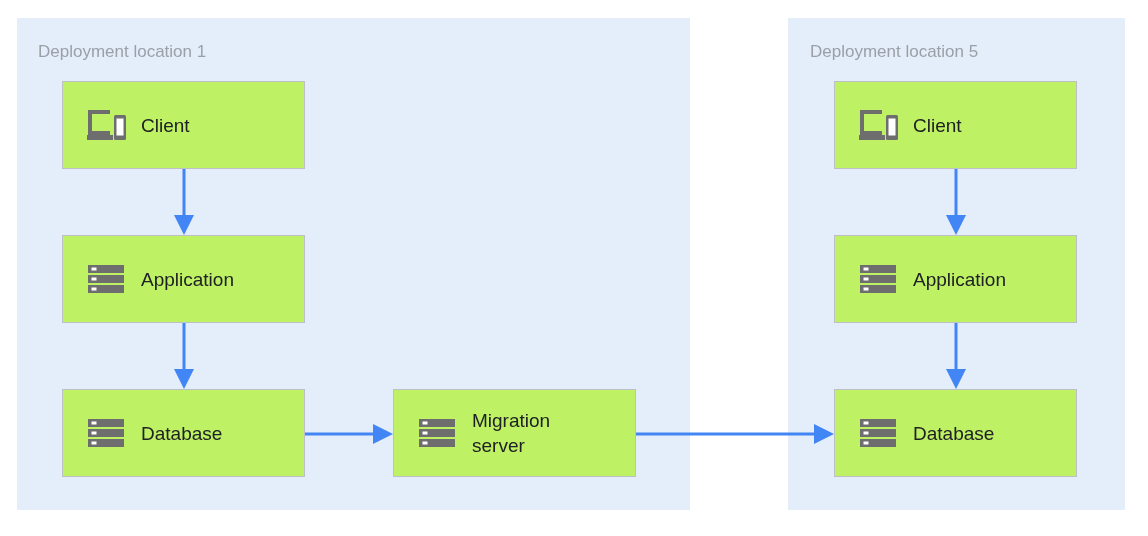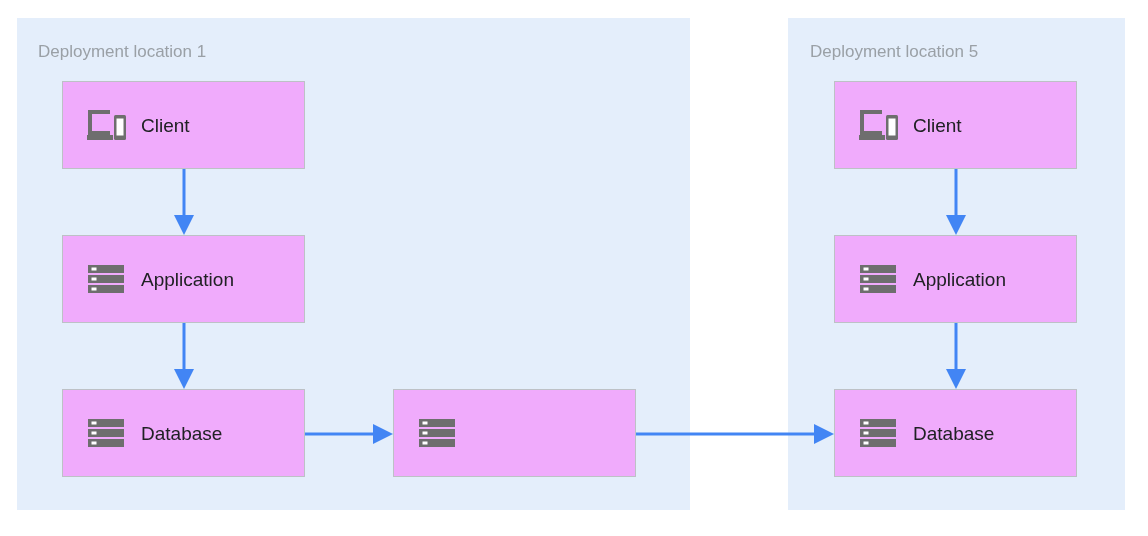--- a/index.html
+++ b/index.html
@@ -31,21 +31,21 @@
     color: #9aa0a6;
     font-size: 17px;
     line-height: 20px;
     white-space: nowrap;
     font-family: "Liberation Sans", sans-serif;
   }
 
   
   .node {
     position: absolute;
-    background: #f0abfc;
+    background: #bef264;
     border: 1px solid #bdc1c6;
     box-sizing: border-box;
     display: flex;
     align-items: center;
     padding-left: 22px;
   }
   .node-icon {
     flex: 0 0 auto;
     width: 42px;
     height: 42px;
@@ -143,20 +143,22 @@
 
   <div class="node" style="left:393px; top:389px; width:243px; height:88px;">
     <svg class="node-icon" viewBox="0 0 42 42">
       <rect x="3" y="7" width="36" height="8" fill="#6e6e6e"></rect>
       <rect x="6.5" y="9.5" width="5" height="3" fill="#ffffff"></rect>
       <rect x="3" y="17" width="36" height="8" fill="#6e6e6e"></rect>
       <rect x="6.5" y="19.5" width="5" height="3" fill="#ffffff"></rect>
       <rect x="3" y="27" width="36" height="8" fill="#6e6e6e"></rect>
       <rect x="6.5" y="29.5" width="5" height="3" fill="#ffffff"></rect>
     </svg>
+    <span class="node-label">Migration
+server</span>
   </div>
 
   <div class="node" style="left:834px; top:81px; width:243px; height:88px;">
     <svg class="node-icon" viewBox="0 0 42 42">
       <path d="M3 6 h22 v4 h-18 v17 h18 v4 h-22 z" fill="#6e6e6e"></path>
       <rect x="2" y="31" width="26" height="5" fill="#6e6e6e"></rect>
       <rect x="29" y="11" width="12" height="25" rx="1.5" fill="#6e6e6e"></rect>
       <rect x="31.5" y="14.5" width="7" height="17" fill="#ffffff"></rect>
     </svg>
     <span class="node-label">Client</span>

